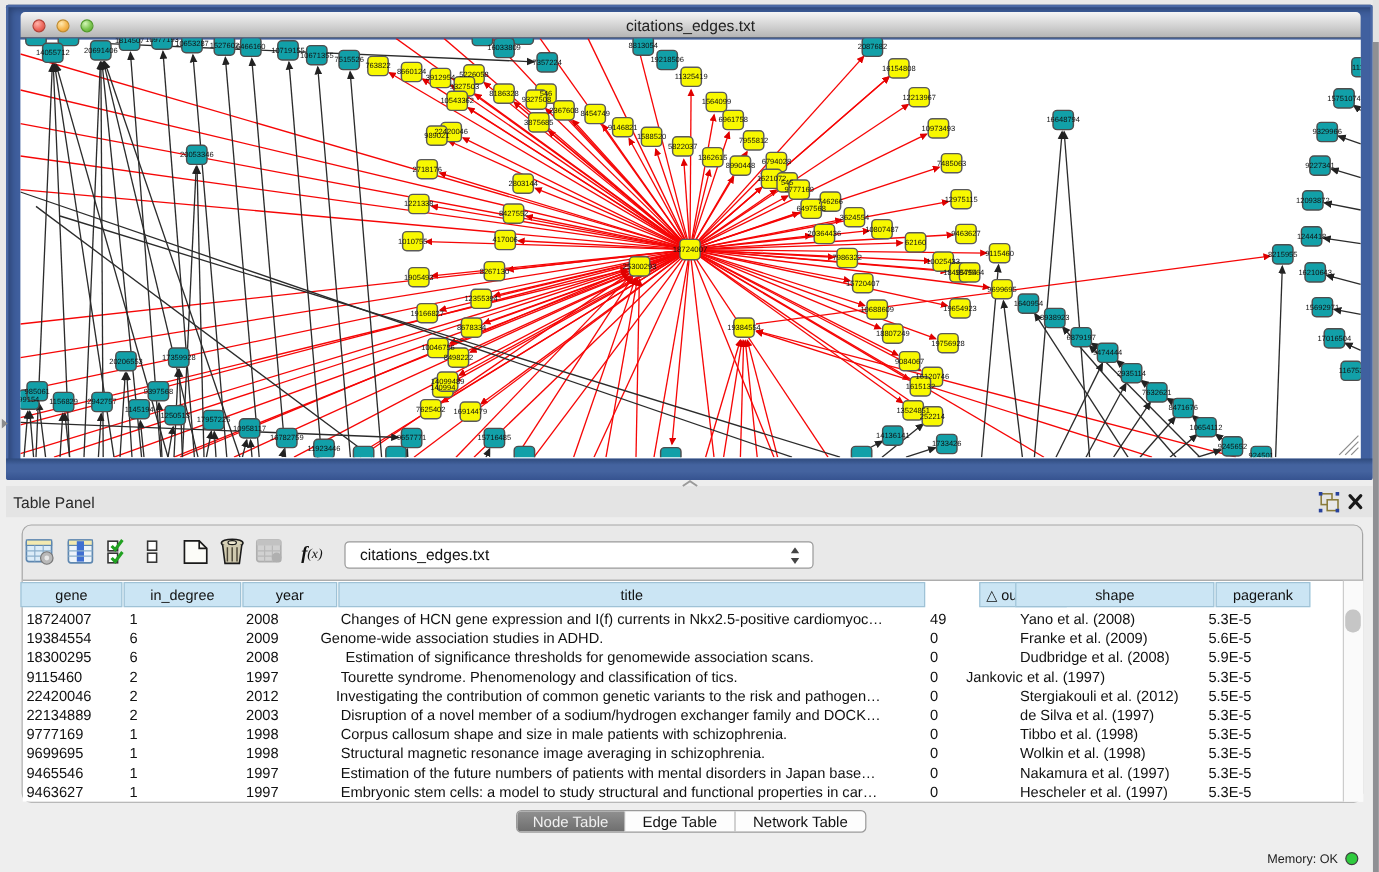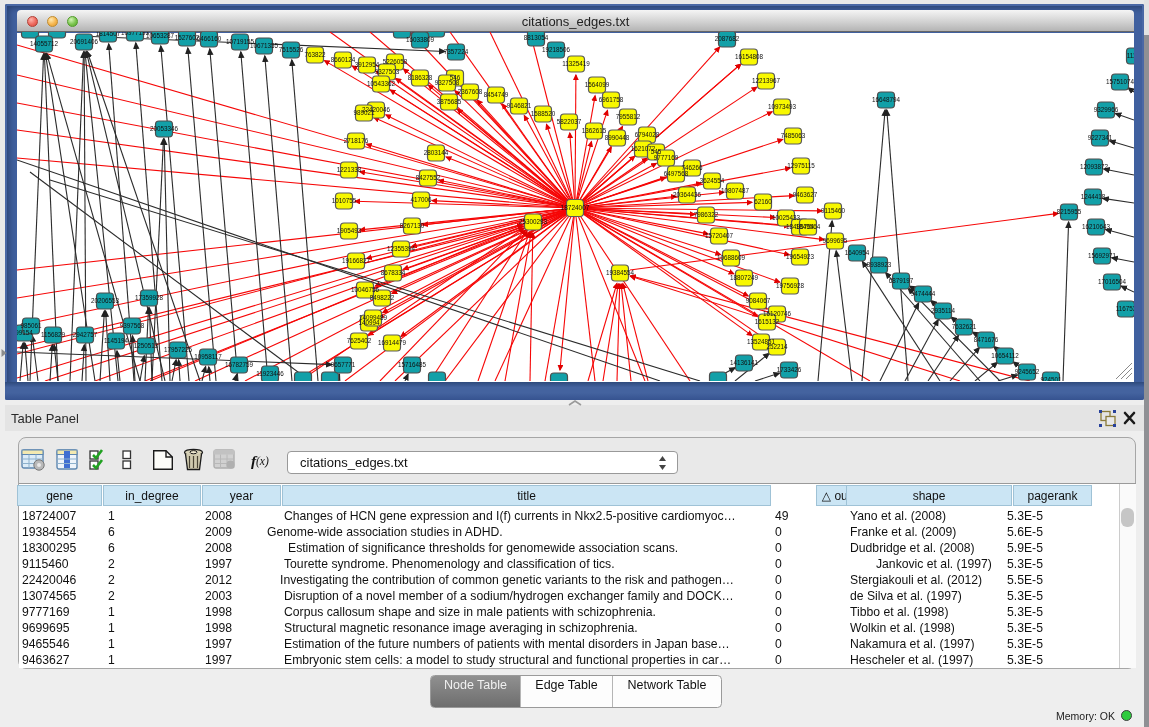--- a/index.html
+++ b/index.html
@@ -13,21 +13,21 @@
 #rightstrip .dk {position:absolute;left:0;top:35px;width:5px;height:692px;background:#8f9094}
 #tablepanel {position:absolute;left:0;top:400px;width:1144px;height:327px;background:#eeeeee}
 #tpbar {position:absolute;left:5px;top:405px;width:1139px;height:26px;background:#e4e4e4}
 #tp_head {position:absolute;left:11px;top:411px;font-size:13px;color:#2a2a2a}
 #panelbox {position:absolute;left:18px;top:437px;width:1118px;height:232px;border:1px solid #a6a6a6;border-radius:8px;background:#e9e9e9}
 #tablebox {position:absolute;left:19px;top:483px;width:1117px;height:185px;background:#fff;border-top:1px solid #9a9a9a}
 .hc {position:absolute;top:485px;height:21px;background:#cbe5f4;border:1px solid #9fc2d6;font-size:12px;color:#111;text-align:center;line-height:21px}
 .tr {position:absolute;left:0;height:16px;font-size:12.2px;color:#111;white-space:nowrap}
 .tr span {position:absolute;top:0;line-height:16px}
 #combo {position:absolute;left:287px;top:451px;width:391px;height:23px;background:#fff;border:1px solid #999;border-radius:4px;font-size:13px;color:#111;line-height:21px;padding-left:12px}
-#tabs {position:absolute;left:430px;top:675px;height:33px;border:1px solid #9a9a9a;border-radius:4.5px;background:#fdfdfd;font-size:12.5px;display:flex;overflow:hidden}
+#tabs {position:absolute;left:430px;top:675px;height:19px;border:1px solid #9a9a9a;border-radius:4.5px;background:#fdfdfd;font-size:12.5px;display:flex;overflow:hidden}
 #tabs .seg {height:100%;line-height:18px;text-align:center;color:#111}
 #tabs .sel {background:linear-gradient(#909090,#6e6e6e);color:#f0f0f0}
 #mem {position:absolute;left:1056px;top:710px;font-size:10.5px;color:#222}
 #memdot {position:absolute;left:1121px;top:710px;width:11px;height:11px;border-radius:50%;background:#2fcb3e;border:1px solid #3e3e3e}
 .scrollthumb {position:absolute;left:1121px;top:508px;width:13px;height:19px;background:#c6c6c6;border-radius:6px}
 #vscroll {position:absolute;left:1119px;top:484px;width:17px;height:184px;background:#fafafa;border-left:1px solid #ccc}
 </style></head><body>
 <div id="frame">
     <div class="bot"></div>
   </div>
@@ -629,34 +629,34 @@
     <span style="left:775px">0</span>
     <span style="left:850px">Dudbridge et al. (2008)</span>
     <span style="left:1007px">5.9E-5</span>
   </div>
 <div class="tr" style="top:556px">
     <span style="left:22px">9115460</span>
     <span style="left:108px">2</span>
     <span style="left:205px">1997</span>
     <span style="left:284px">Tourette syndrome. Phenomenology and classification of tics.</span>
     <span style="left:775px">0</span>
-    <span style="left:876px">Jankovic et al. (1997)</span>
+    <span style="left:805px">Jankovic et al. (1997)</span>
     <span style="left:1007px">5.3E-5</span>
   </div>
 <div class="tr" style="top:572px">
     <span style="left:22px">22420046</span>
     <span style="left:108px">2</span>
     <span style="left:205px">2012</span>
     <span style="left:280px">Investigating the contribution of common genetic variants to the risk and pathogen…</span>
     <span style="left:775px">0</span>
     <span style="left:850px">Stergiakouli et al. (2012)</span>
     <span style="left:1007px">5.5E-5</span>
   </div>
 <div class="tr" style="top:588px">
-    <span style="left:22px">13074565</span>
+    <span style="left:22px">22134889</span>
     <span style="left:108px">2</span>
     <span style="left:205px">2003</span>
     <span style="left:284px">Disruption of a novel member of a sodium/hydrogen exchanger family and DOCK…</span>
     <span style="left:775px">0</span>
     <span style="left:850px">de Silva et al. (1997)</span>
     <span style="left:1007px">5.3E-5</span>
   </div>
 <div class="tr" style="top:604px">
     <span style="left:22px">9777169</span>
     <span style="left:108px">1</span>

